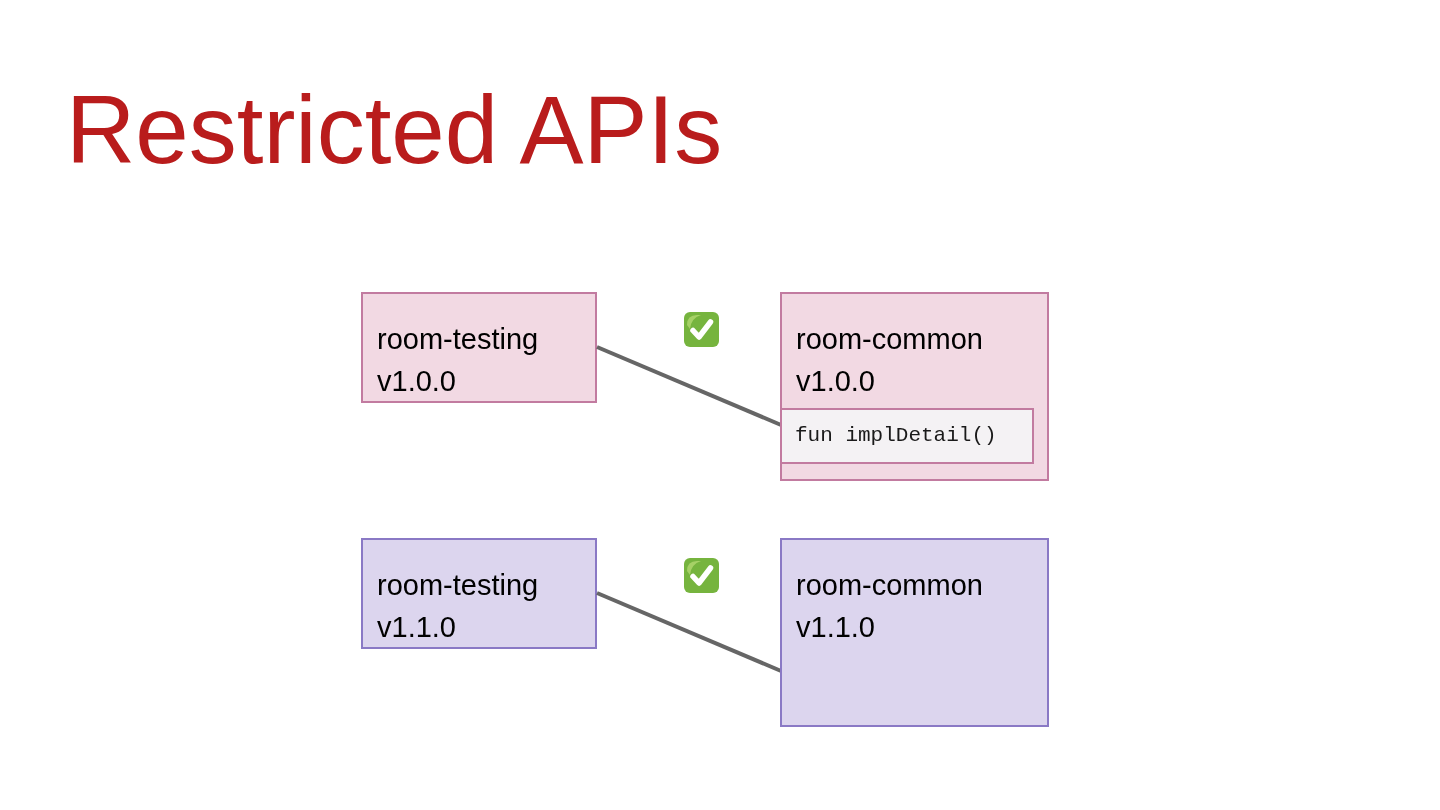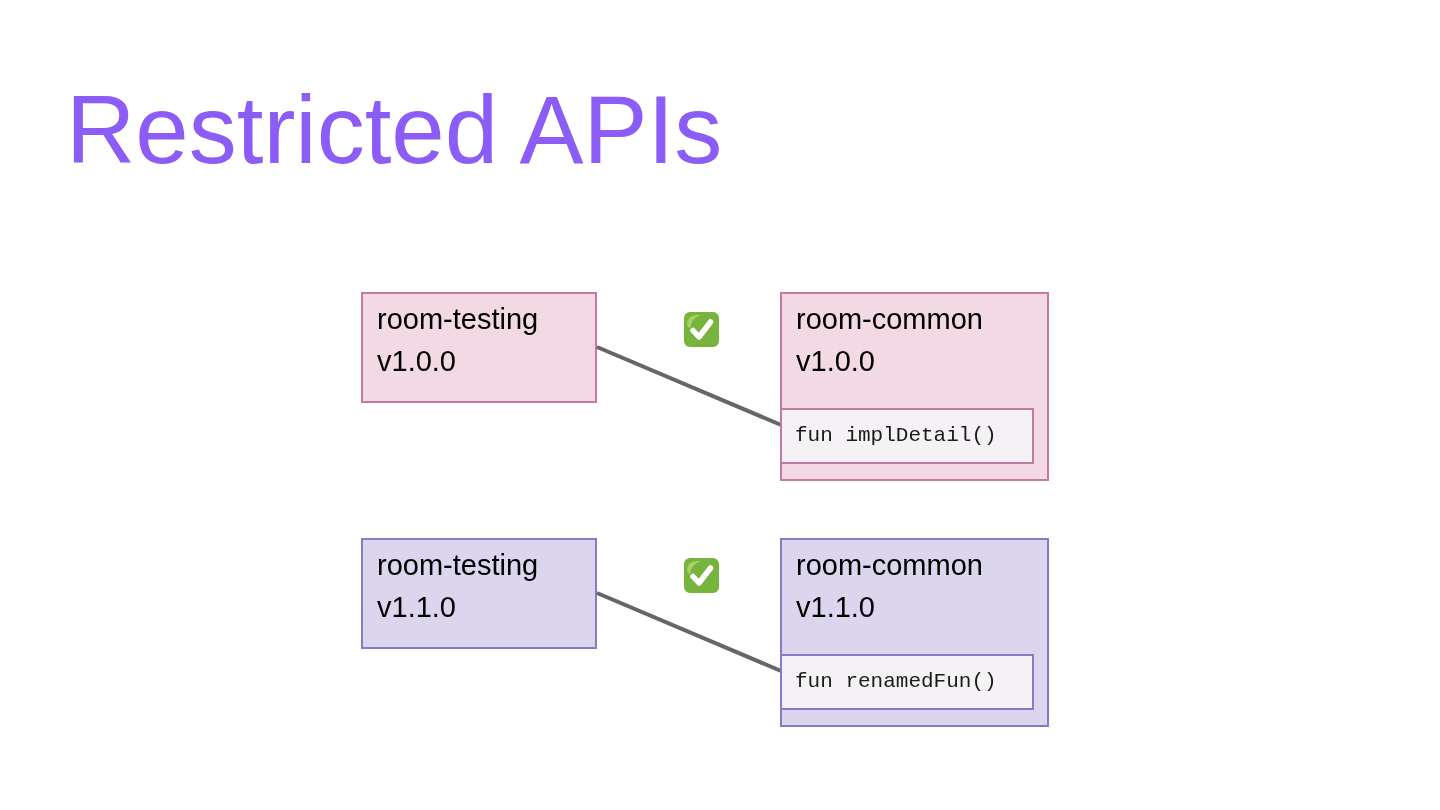--- a/index.html
+++ b/index.html
@@ -18,28 +18,28 @@
   }
   .slide-title {
     position: absolute;
     left: 66px;
     top: 82px;
     margin: 0;
     font-size: 96px;
     font-weight: 400;
     letter-spacing: 0px;
     line-height: 1;
-    color: #8b5cf6;
+    color: #b91c1c;
     white-space: nowrap;
   }
   .module-box {
     position: absolute;
     box-sizing: border-box;
     border: 2px solid;
-    padding: 4px 14px;
+    padding: 24px 14px;
     font-size: 29px;
     line-height: 42px;
     color: #000000;
   }
   .module-box.pink   { background: #f2d9e3; border-color: #c27ba0; }
   .module-box.purple { background: #dcd5ee; border-color: #8a79c5; }
   .box-left  { width: 236px; height: 111px; left: 361px; }
   .box-right { width: 269px; height: 189px; left: 780px; }
   .row1 .box-left, .row1 .box-right { top: 292px; }
   .row2 .box-left, .row2 .box-right { top: 538px; }
@@ -137,21 +137,18 @@
       </div>
 
       <svg class="arrow-svg" viewBox="0 0 230 105">
         <line x1="7" y1="7" x2="204" y2="90.5" stroke="#666666" stroke-width="4"></line>
         <polygon points="217,96 197.5,95.9 203.3,82.1" fill="#666666"></polygon>
       </svg>
 
       <div class="module-box purple box-right">
         <div class="module-name">room-common</div>
         <div class="module-version">v1.1.0</div>
-        <div class="code-chip">
-          <code>fun renamedFun()</code>
-        </div>
       </div>
 
     </div>
 
   </div>
 </div>
 
 </body></html>

